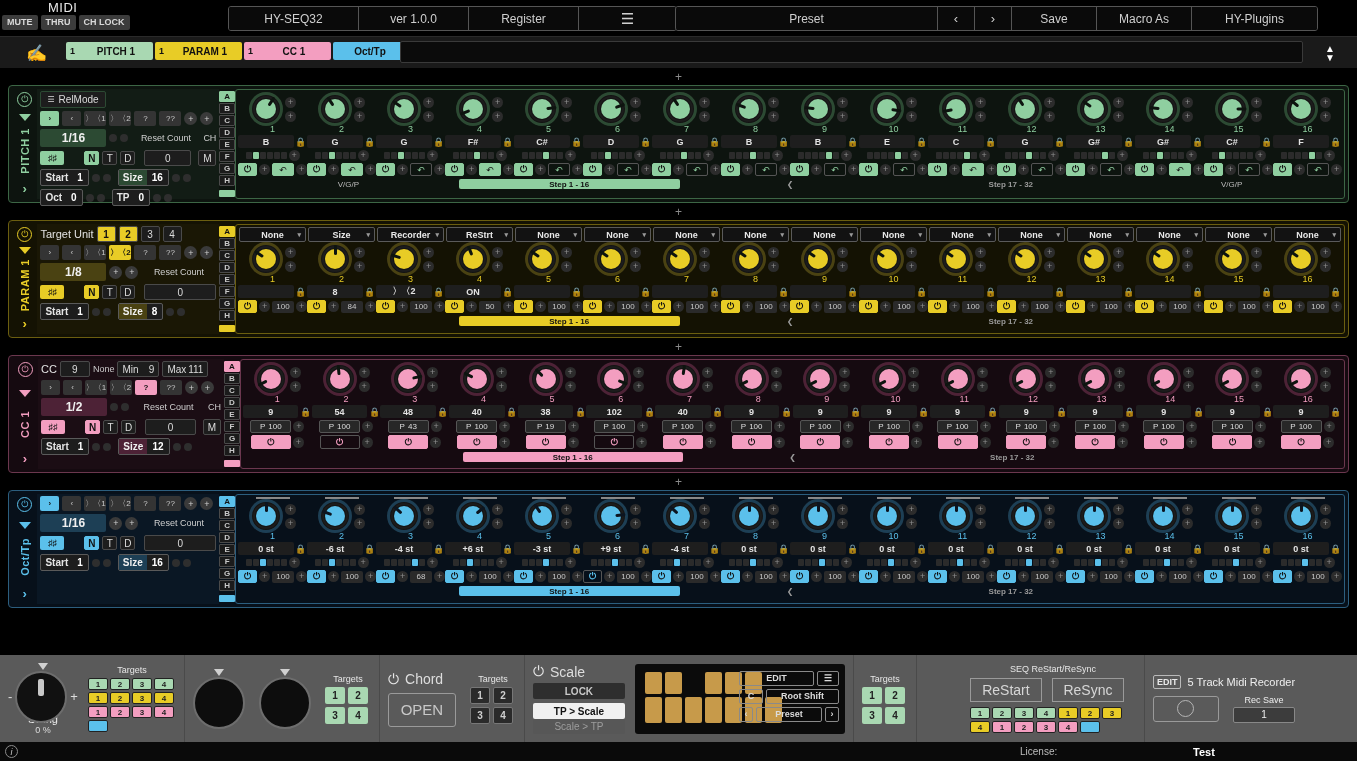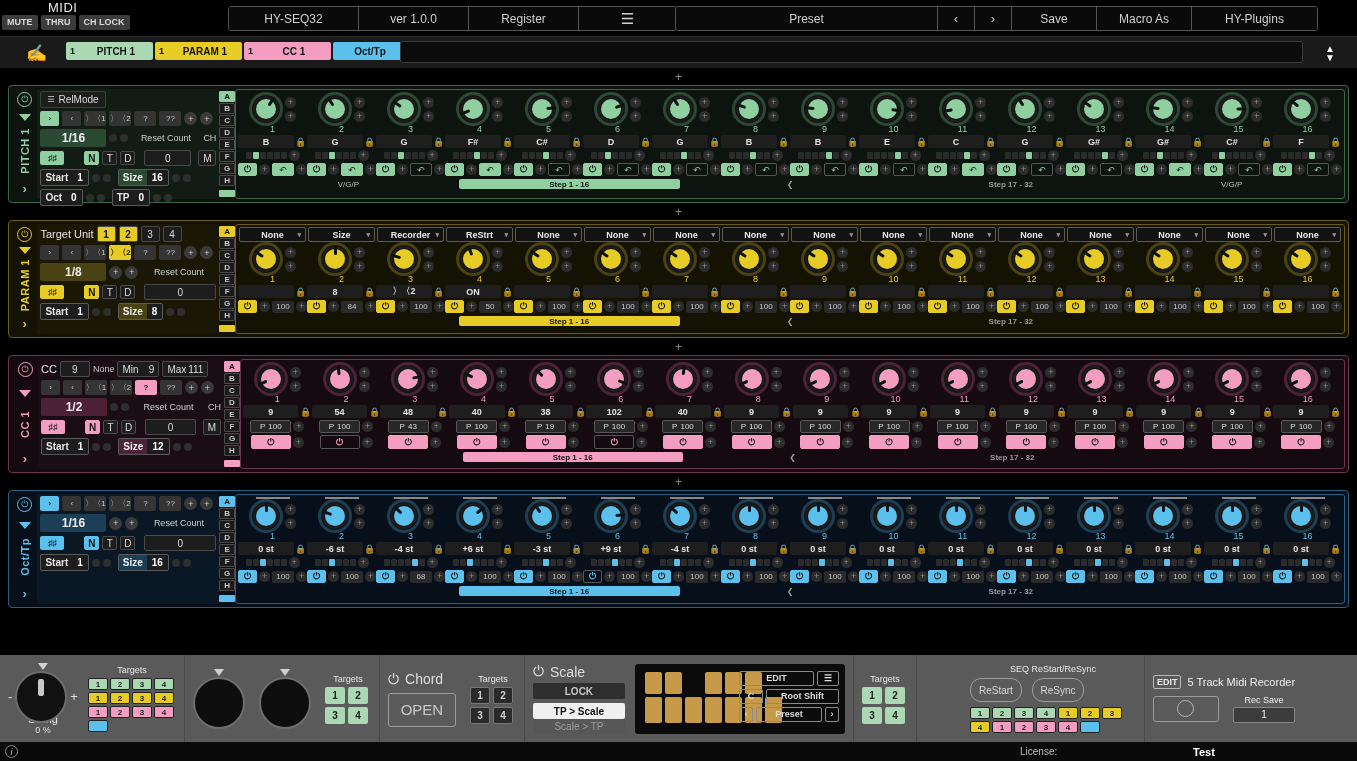--- a/index.html
+++ b/index.html
@@ -253,22 +253,22 @@
   .kk { width:17px; height:26px; background:#c79a4a; border-radius:2px; }
   .kk.blk { width:17px; height:22px; }
   .kk.off { background:transparent; }
   .kb-right { position:absolute; right:6px; top:7px; width:100px; }
   .kbtn {
     height:15px; border:1px solid #8a8a8a; border-radius:2px; color:#dcdcdc;
     display:flex; align-items:center; justify-content:center; font-size:9px; font-weight:bold;
     margin-bottom:3px;
   }
   .restart-btn {
-    width:52px; height:24px; border:1px solid #9a9a9a; border-radius:11px;
-    display:flex; align-items:center; justify-content:center; font-size:10px; color:#d6d6d6;
+    width:72px; height:24px; border:1px solid #9a9a9a; border-radius:0;
+    display:flex; align-items:center; justify-content:center; font-size:14px; color:#d6d6d6;
   }
   .recbtn {
     width:66px; height:26px; border:1px solid #9a9a9a; border-radius:3px;
     display:flex; align-items:center; justify-content:center;
   }
   .recbtn .ring { width:17px; height:17px; border-radius:50%; border:1px solid #b5b5b5; }
   .editmini {
     border:1px solid #b9b9b9; border-radius:2px; font-size:9px; font-weight:bold;
     padding:1px 3px; color:#e8e8e8;
   }

